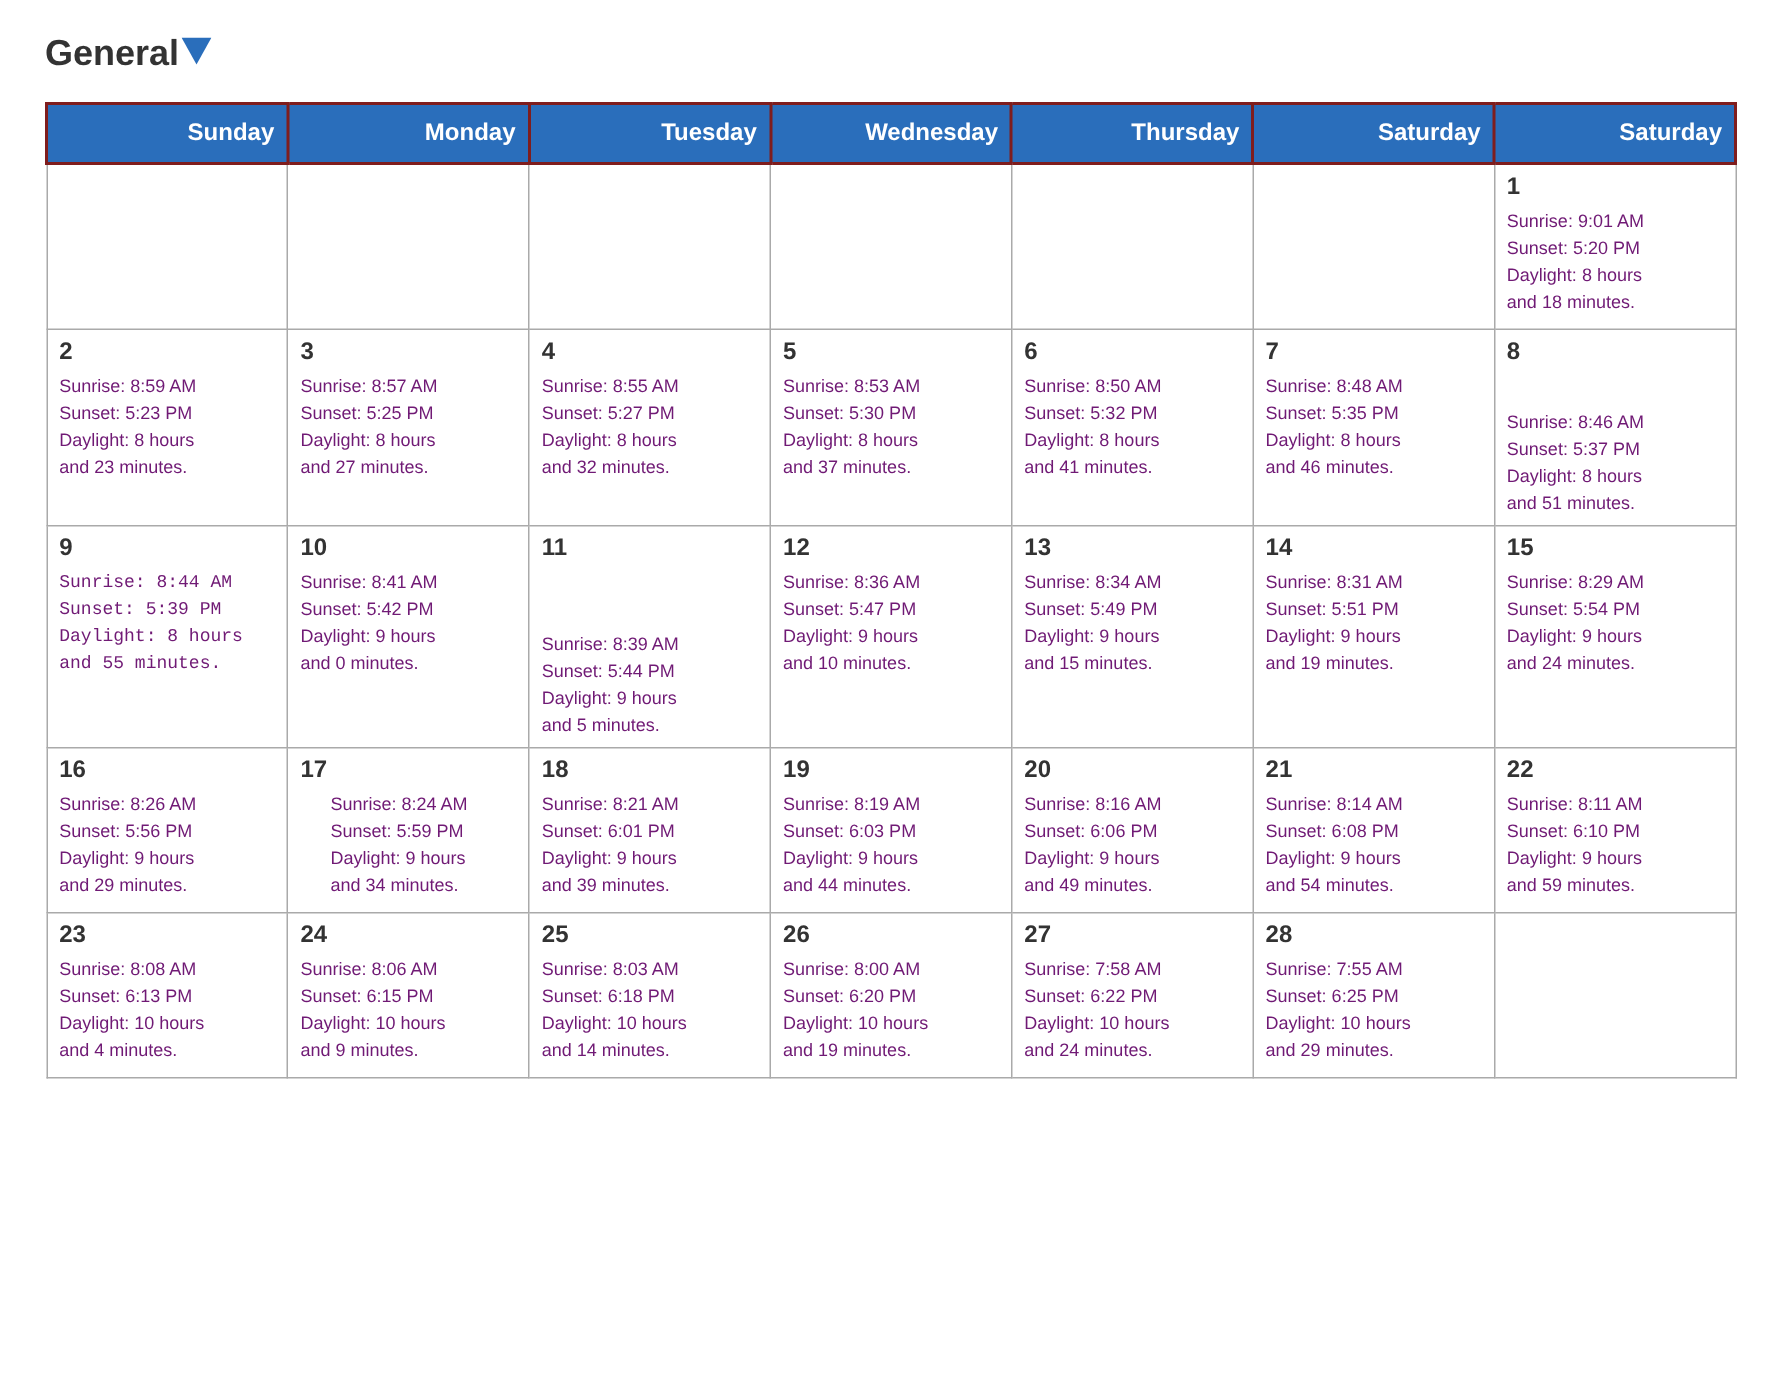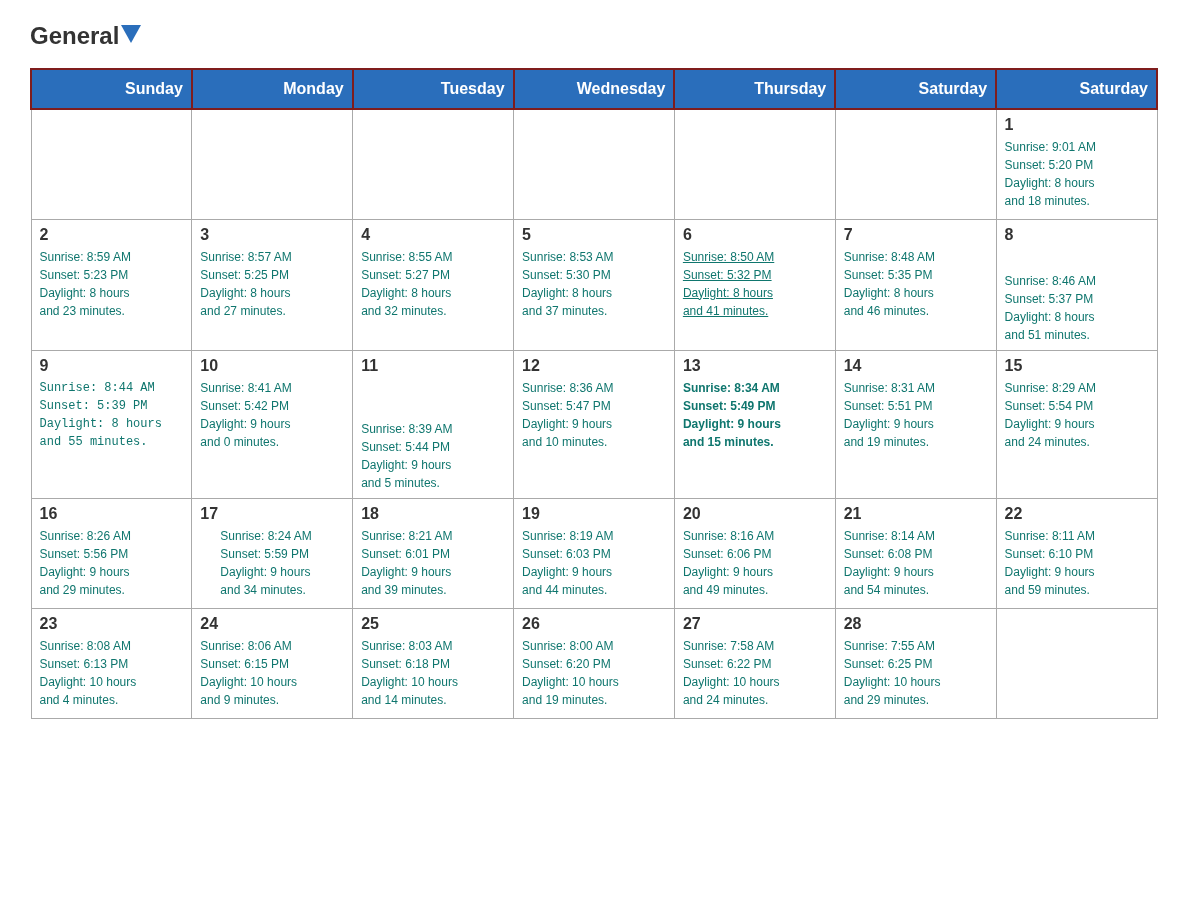--- a/index.html
+++ b/index.html
@@ -73,21 +73,21 @@
       height: 110px;
     }
     .day-number {
       font-size: 16px;
       font-weight: bold;
       color: #333;
       margin-bottom: 4px;
     }
     .day-info {
       font-size: 12px;
-      color: #0f766e;
+      color: #701a75;
       line-height: 1.5;
     }
     .empty-cell {
       background: #fff;
     }
     tr:first-child td {
       height: 110px;
     }
   </style>
 </head>
@@ -163,21 +163,21 @@
         </td>
         <td>
           <div class="day-number">5</div>
           <div class="day-info" style="white-space: pre-line;">Sunrise: 8:53 AM
 Sunset: 5:30 PM
 Daylight: 8 hours
 and 37 minutes.</div>
         </td>
         <td>
           <div class="day-number">6</div>
-          <div class="day-info" style="white-space: pre-line; text-decoration: underline;">Sunrise: 8:50 AM
+          <div class="day-info" style="white-space: pre-line;">Sunrise: 8:50 AM
 Sunset: 5:32 PM
 Daylight: 8 hours
 and 41 minutes.</div>
         </td>
         <td>
           <div class="day-number">7</div>
           <div class="day-info" style="white-space: pre-line;">Sunrise: 8:48 AM
 Sunset: 5:35 PM
 Daylight: 8 hours
 and 46 minutes.</div>
@@ -214,21 +214,21 @@
         </td>
         <td>
           <div class="day-number">12</div>
           <div class="day-info" style="white-space: pre-line;">Sunrise: 8:36 AM
 Sunset: 5:47 PM
 Daylight: 9 hours
 and 10 minutes.</div>
         </td>
         <td>
           <div class="day-number">13</div>
-          <div class="day-info" style="white-space: pre-line; font-weight: bold;">Sunrise: 8:34 AM
+          <div class="day-info" style="white-space: pre-line;">Sunrise: 8:34 AM
 Sunset: 5:49 PM
 Daylight: 9 hours
 and 15 minutes.</div>
         </td>
         <td>
           <div class="day-number">14</div>
           <div class="day-info" style="white-space: pre-line;">Sunrise: 8:31 AM
 Sunset: 5:51 PM
 Daylight: 9 hours
 and 19 minutes.</div>

